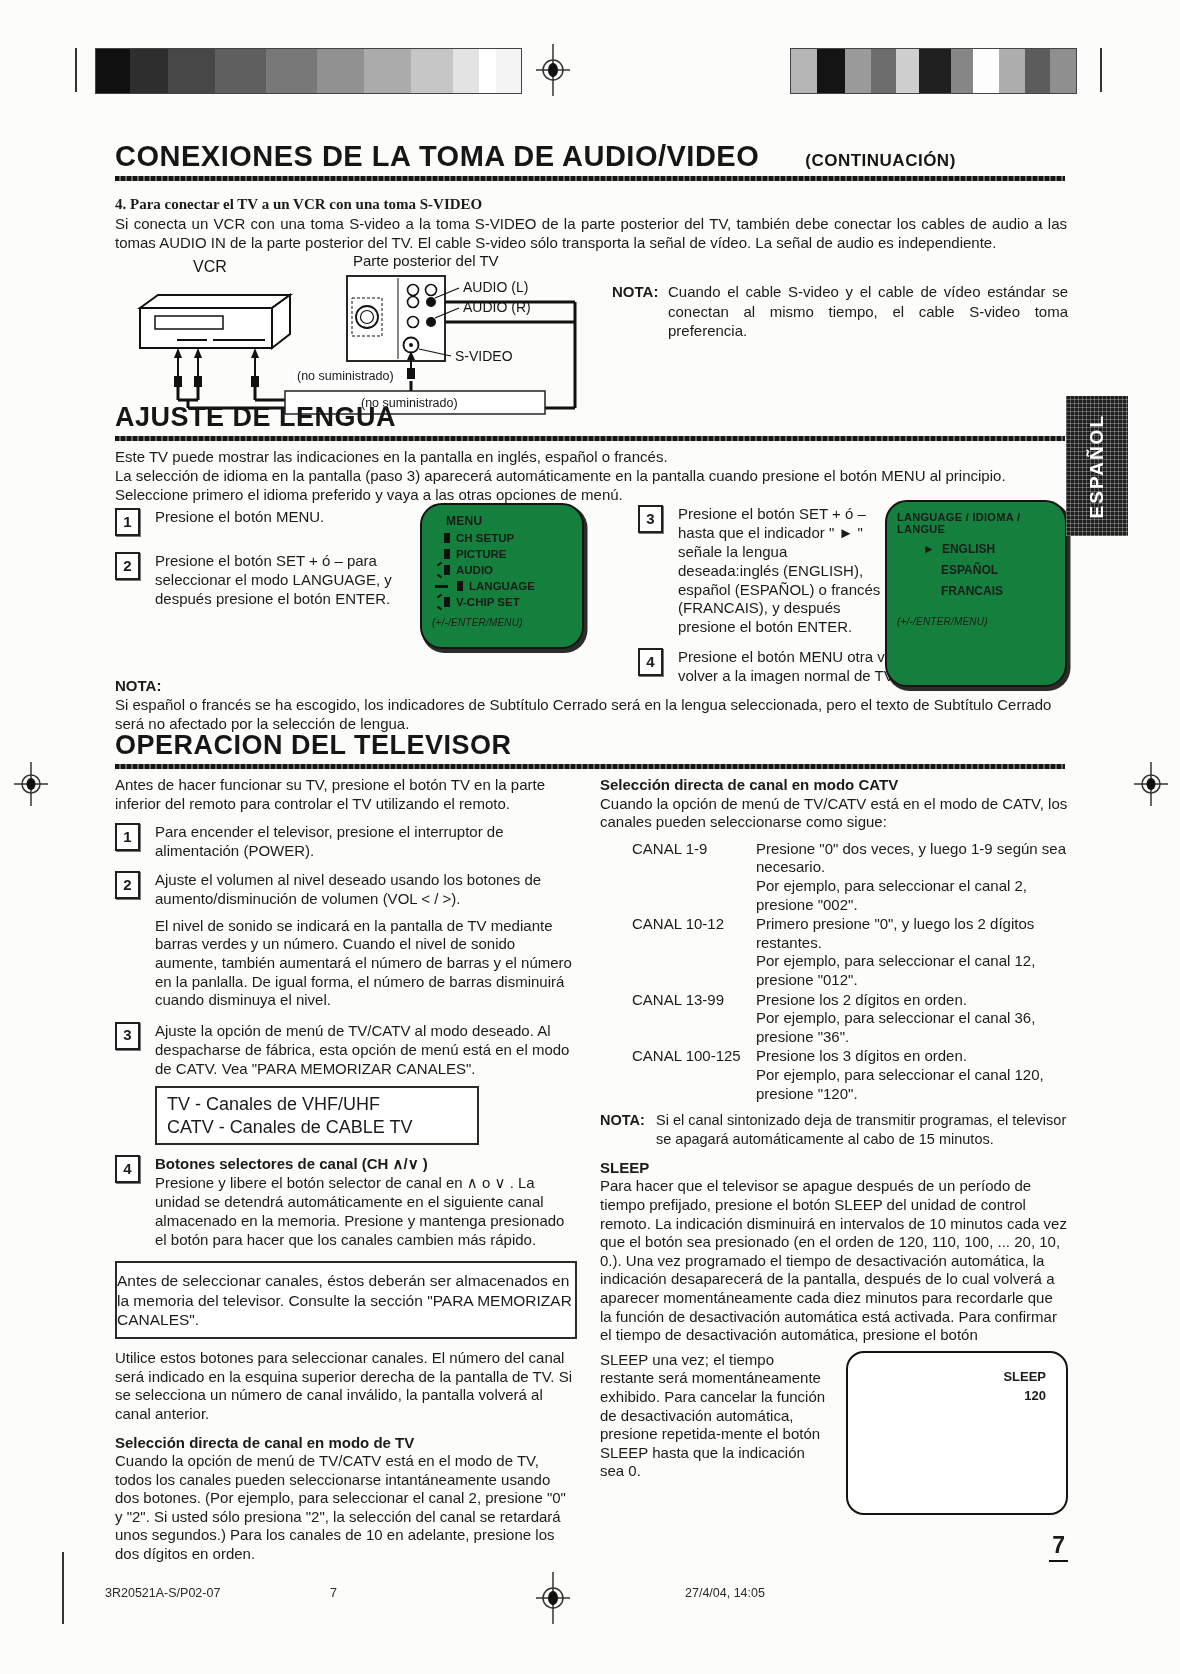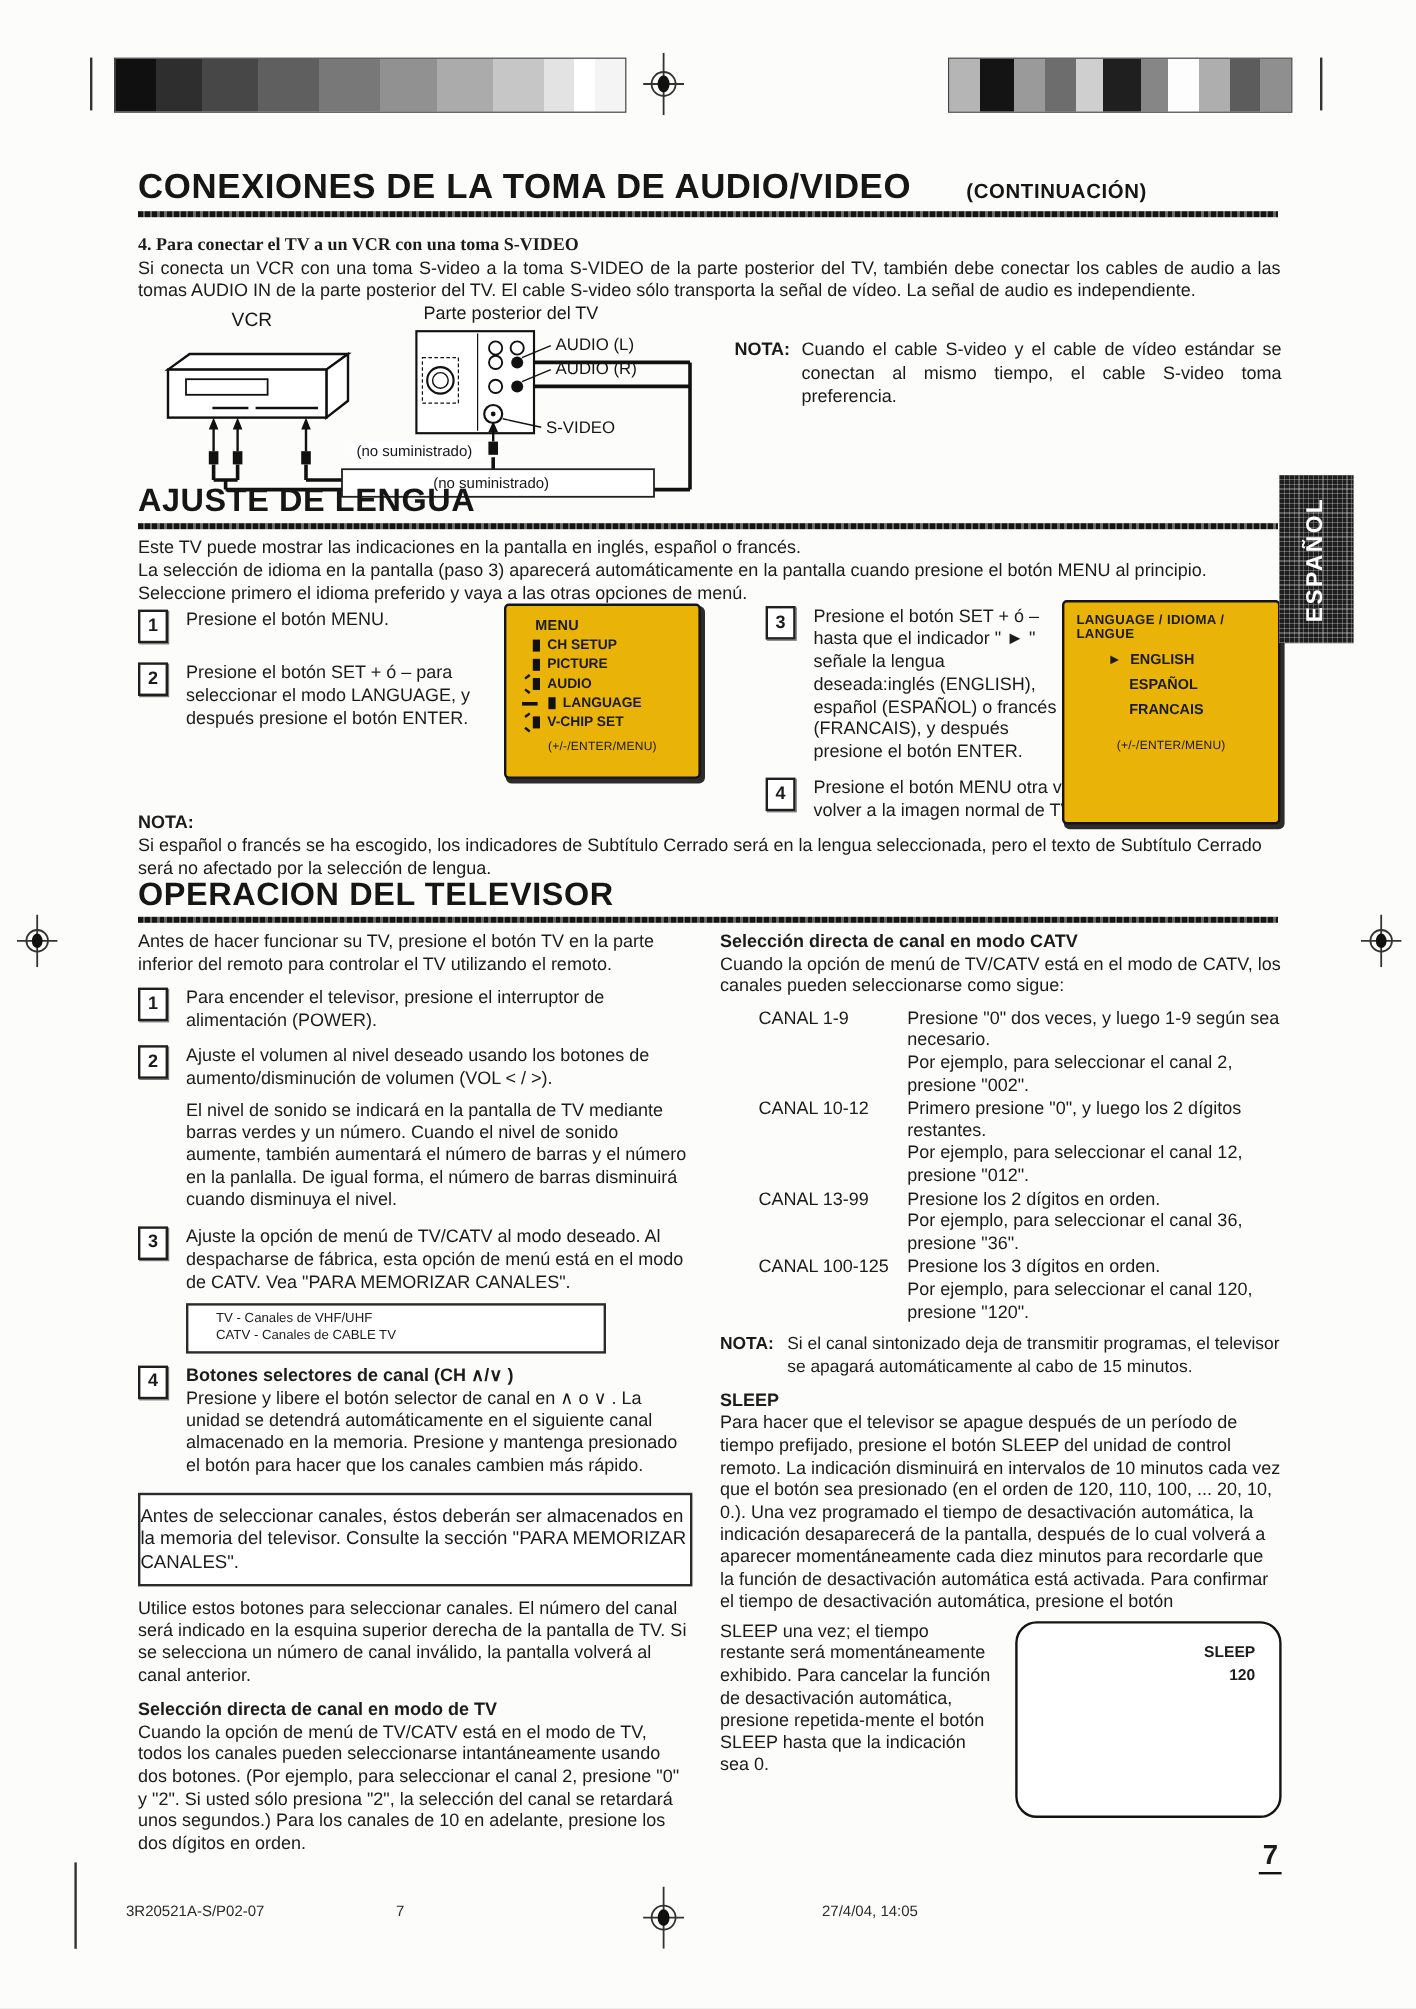--- a/index.html
+++ b/index.html
@@ -25,30 +25,30 @@
   .bodytext{font-size:15px;line-height:1.26;}
   .b{font-weight:bold;}
   .abs{position:absolute;}
   .nota{display:grid;grid-template-columns:56px 1fr;font-size:15px;line-height:1.3;}
   .nota .txt{text-align:justify;}
   
   .step{display:grid;grid-template-columns:30px 1fr;column-gap:10px;font-size:15px;line-height:1.26;}
   .stepnum{width:21px;height:24px;border:2px solid #1f1f1f;background:#fff;display:flex;
            align-items:center;justify-content:center;font-weight:bold;font-size:15px;box-shadow:1px 1px 0 #777;}
   
-  .screen-box{position:absolute;border:2px solid #141414;border-radius:4px;background:#eab308;
+  .screen-box{position:absolute;border:2px solid #141414;border-radius:22px;background:#15803d;
               box-shadow:2.5px 3px 0 1px #2c2c2c;padding:9px 10px;box-sizing:border-box;}
   .screen-title{font-size:12px;font-weight:bold;letter-spacing:.3px;}
   .menu-row{display:flex;align-items:center;gap:6px;font-size:11.5px;font-weight:bold;margin:4px 0 0 12px;}
   .bullet{width:6px;height:10px;background:#111;flex:none;position:relative;}
   .rays::before,.rays::after{content:"";position:absolute;width:5px;height:2px;background:#111;}
   .rays::before{left:-7px;top:-2px;transform:rotate(-38deg);}
   .rays::after{left:-7px;bottom:-2px;transform:rotate(38deg);}
   .dash{width:13px;height:3px;background:#111;flex:none;margin-left:-19px;margin-right:3px;}
-  .screen-footer{font-size:10px;text-align:center;margin-top:9px;letter-spacing:.2px;}
+  .screen-footer{font-size:10px;text-align:left;margin-top:9px;letter-spacing:.2px;font-style:italic;}
   .lang-row{display:flex;gap:7px;font-size:12px;font-weight:bold;margin:7px 0 0 26px;}
   .lang-row.indent{margin-left:44px;}
   
   .plainbox{border:2px solid #2b2b2b;background:#fff;}
   
   .col{position:absolute;font-size:15px;line-height:1.24;}
   .mb6{margin-bottom:6px;}.mb8{margin-bottom:8px;}.mb10{margin-bottom:10px;}.mb12{margin-bottom:12px;}
   .indented{margin-left:40px;}
   .pre{white-space:pre-line;}
   .chan-grid{display:grid;grid-template-columns:124px 1fr;row-gap:1px;margin-left:32px;}
@@ -260,21 +260,21 @@
     <div class="step mb8">
       <span class="stepnum">2</span>
       <span>Ajuste el volumen al nivel deseado usando los botones de aumento/disminución de volumen (VOL &lt; / &gt;).</span>
     </div>
     <div class="indented mb12">El nivel de sonido se indicará en la pantalla de TV mediante barras verdes y un número. Cuando el nivel de sonido aumente, también aumentará el número de barras y el número en la panlalla. De igual forma, el número de barras disminuirá cuando disminuya el nivel.</div>
 
     <div class="step mb8">
       <span class="stepnum">3</span>
       <span>Ajuste la opción de menú de TV/CATV al modo deseado. Al despacharse de fábrica, esta opción de menú está en el modo de CATV. Vea "PARA MEMORIZAR CANALES".</span>
     </div>
-    <div class="plainbox indented mb10" style="width:300px;padding:5px 23px;font-size:11px;">
+    <div class="plainbox indented mb10" style="width:300px;padding:5px 10px;font-size:18px;">
       <div>TV - Canales de VHF/UHF</div>
       <div>CATV - Canales de CABLE TV</div>
     </div>
 
     <div class="step">
       <span class="stepnum">4</span>
       <span>
         <span class="b">Botones selectores de canal (CH ∧/∨ )</span><br>
         <span>Presione y libere el botón selector de canal en ∧ o ∨ . La unidad se detendrá automáticamente en el siguiente canal almacenado en la memoria. Presione y mantenga presionado el botón para hacer que los canales cambien más rápido.</span>
       </span>

